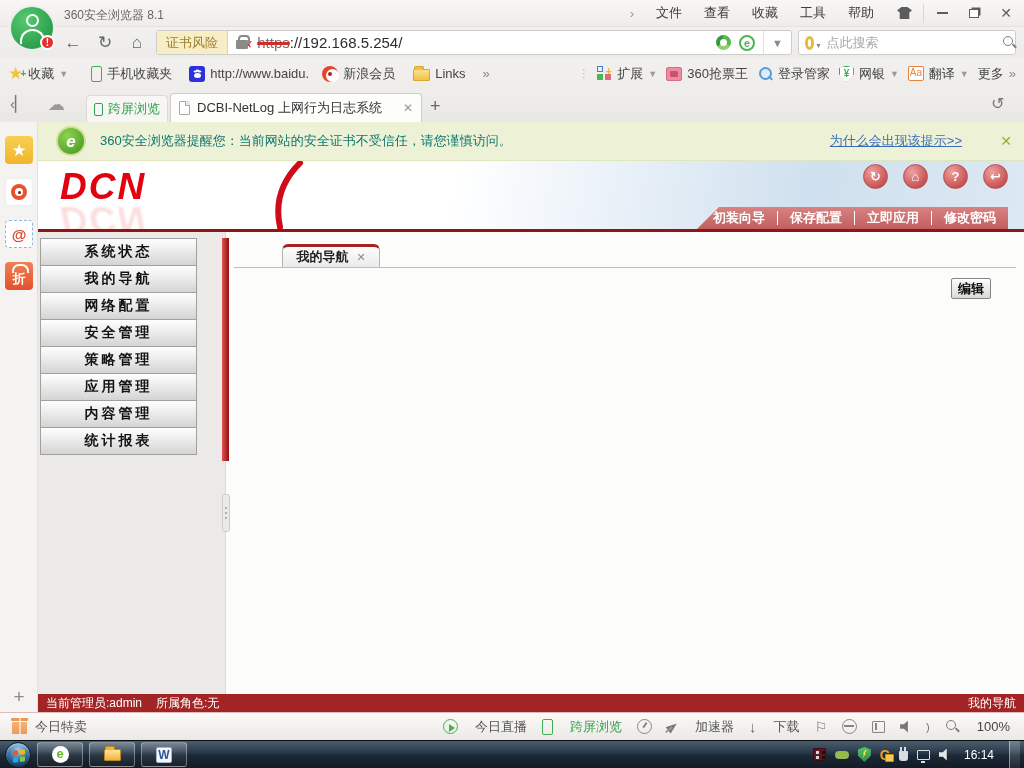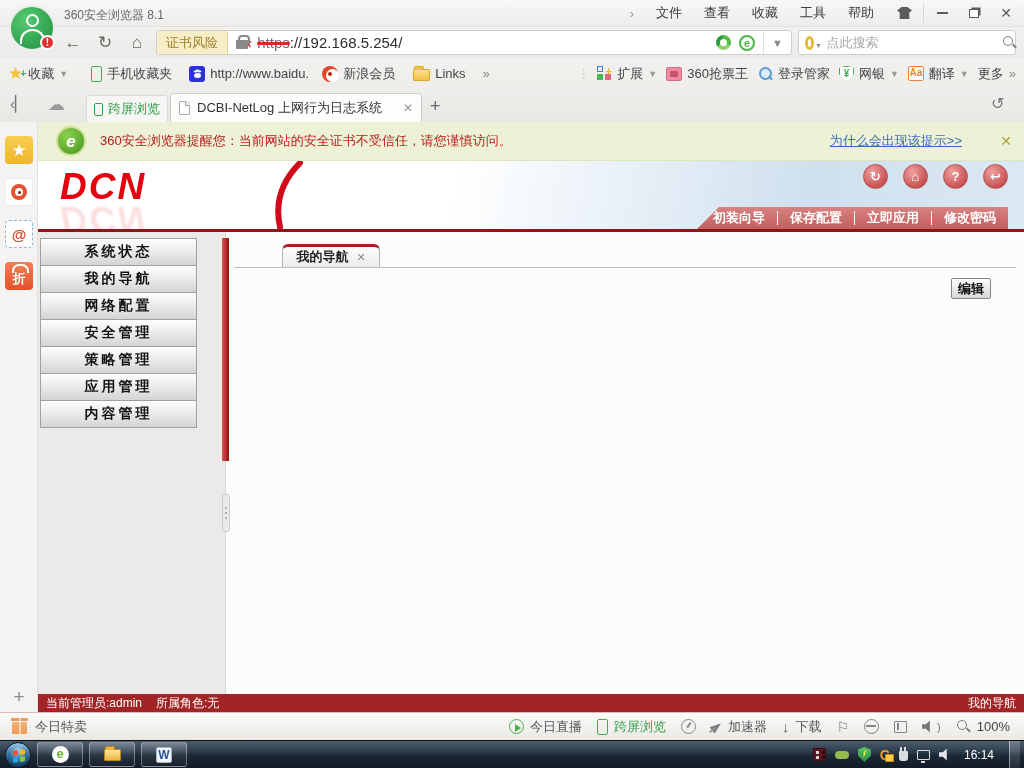--- a/index.html
+++ b/index.html
@@ -81,21 +81,21 @@
   .ic-ext .e2{left:0;top:8px;background:#49b858}
   .ic-ext .e3{left:8px;top:8px;background:#e0697f}
   .ic-ext .e4{left:8px;top:-1px;color:#f0b429;font-size:11px;font-weight:bold;width:auto;height:auto}
   .ic-ticket{width:16px;height:14px;background:#ef8aa0;border-radius:2px;border:1px solid #d96c85;position:relative}
   .ic-ticket:after{content:"";position:absolute;left:3px;top:3px;right:3px;bottom:3px;background:#c9536e;border-radius:1px}
   .ic-bluemag{position:relative;width:16px;height:16px}
   .ic-bluemag:before{content:"";position:absolute;left:2px;top:1px;width:9px;height:9px;border:2px solid #5b9bd5;border-radius:50%;background:#dcecf8}
   .ic-bluemag:after{content:"";position:absolute;left:11px;top:11px;width:5px;height:2px;background:#5b9bd5;transform:rotate(45deg)}
   .ic-shield{width:15px;height:16px;background:#fff;border:1.5px solid #3fae53;color:#3fae53;font-size:10px;font-weight:bold;
              text-align:center;line-height:14px;clip-path:polygon(50% 0,100% 15%,100% 55%,50% 100%,0 55%,0 15%);border-radius:2px}
-  .ic-trans{width:16px;height:15px;border:1.5px solid #e8823c;border-radius:2px;color:#e8823c;font-size:10px;font-weight:bold;text-align:center;line-height:12px;background:#fff}
+  .ic-trans{width:16px;height:15px;border:1.5px solid #e8823c;border-radius:2px;color:#e8823c;font-size:10px;font-weight:normal;text-align:center;line-height:12px;background:#fff}
 
   
   #tabbar{left:0;top:89px;width:1024px;height:33px;background:linear-gradient(#efeeec,#e9e7e4)}
   .tb-collapse{left:10px;top:6px;color:#777;font-size:15px}
   .tb-cloud{left:48px;top:5px;color:#999;font-size:17px}
   #tab1{left:86px;top:6px;width:82px;height:27px;background:#f7f6f4;border:1px solid #dcdad6;border-bottom:none;border-radius:4px 4px 0 0;
         display:flex;align-items:center;justify-content:center;gap:5px;color:#2fa24a;font-size:13px}
   .tab1-phone{width:9px;height:13px;border:1.5px solid #2fa24a;border-radius:2px}
   #tab2{left:170px;top:4px;width:252px;height:29px;background:#fdfdfc;border:1px solid #d0ceca;border-bottom:none;border-radius:4px 4px 0 0;
         display:flex;align-items:center;gap:7px;padding:0 8px;font-size:13px;color:#333}
@@ -118,21 +118,21 @@
   #ss-zhe{top:140px;background:linear-gradient(#f08054,#e4512c);color:#fff;font-size:13px;font-weight:bold;position:relative}
   #ss-zhe:before{content:"";position:absolute;left:7px;top:2px;width:13px;height:7px;border:2px solid #fff;border-bottom:none;border-radius:7px 7px 0 0}
   #ss-zhe span{margin-top:5px}
   #ss-add{top:564px;left:0;width:38px;text-align:center;color:#8c8c8c;font-size:19px}
 
   
   #warnbar{left:38px;top:122px;width:986px;height:39px;background:#edf2d6;border-bottom:1px solid #dfe5bd;display:flex;align-items:center}
   .ic-360logo{width:30px;height:30px;border-radius:50%;margin:0 14px 0 18px;
               background:radial-gradient(circle at 35% 30%,#8ed150,#55a42a 75%);border:2px solid #cfe09a;
               color:#fff;font-weight:bold;font-style:italic;font-size:17px;text-align:center;line-height:27px}
-  #warn-text{color:#b91c1c;font-size:13px}
+  #warn-text{color:#0f766e;font-size:13px}
   #warn-link{position:absolute;right:62px;color:#3a6db8;font-size:13px;text-decoration:underline}
   #warn-close{position:absolute;right:12px;color:#a8a23c;font-size:14px}
 
   
   #dcnheader{left:38px;top:161px;width:986px;height:71px;
              background:linear-gradient(100deg,#ffffff 0%,#ffffff 42%,#eef4fa 55%,#cfe0ee 78%,#dce9f3 100%)}
   #dcn-logo{position:absolute;left:22px;top:8px;color:#e3000f;font-size:37px;font-weight:900;font-style:italic;letter-spacing:2px;line-height:36px}
   #dcn-reflect{position:absolute;left:22px;top:40px;color:#e3000f;font-size:37px;font-weight:900;font-style:italic;letter-spacing:2px;line-height:36px;
                transform:scaleY(-1);opacity:.13;filter:blur(1px)}
   #dcn-slash{position:absolute;left:218px;top:0}
@@ -172,21 +172,21 @@
             display:flex;align-items:center;justify-content:space-between;padding:0 8px}
   #pgstatus .left{display:flex;gap:14px}
 
   
   #btoolbar{left:0;top:712px;width:1024px;height:28px;background:linear-gradient(#fbfaf9,#ebe9e6);border-top:1px solid #e0b9b9;
             display:flex;align-items:center;font-size:13px;color:#555}
   .ic-gift{position:relative;width:15px;height:12px;background:linear-gradient(#f3b27a,#eb9a55);border-radius:1px;margin:3px 8px 0 12px}
   .ic-gift:before{content:"";position:absolute;left:-1px;top:-4px;width:17px;height:3px;background:#eb9a55;border-radius:1px}
   .ic-gift:after{content:"";position:absolute;left:6.5px;top:-4px;width:2px;height:16px;background:#fff8}
   #btb-right{margin-left:auto;display:flex;align-items:center;gap:15px;padding-right:14px}
-  .btb-item{display:flex;align-items:center;gap:6px}
+  .btb-item{display:flex;align-items:center;gap:17px}
   .ic-play{width:15px;height:15px;border-radius:50%;border:1.5px solid #4cae4c;position:relative}
   .ic-play:after{content:"";position:absolute;left:5px;top:4px;border-left:6px solid #4cae4c;border-top:4px solid transparent;border-bottom:4px solid transparent}
   .green-txt{color:#3aa04d}
   .ic-gauge{width:15px;height:15px;border-radius:50%;border:1.5px solid #888;position:relative}
   .ic-gauge:after{content:"";position:absolute;left:6px;top:2px;width:1.5px;height:6px;background:#888;transform:rotate(35deg)}
   .ic-rocket{width:0;height:0;border-left:11px solid #777;border-top:4px solid transparent;border-bottom:4px solid transparent;transform:rotate(-38deg);position:relative}
   .ic-rocket:after{content:"";position:absolute;left:-14px;top:-1px;width:8px;height:1.5px;background:#999}
   .ic-down{font-size:15px;color:#666;font-weight:bold}
   .ic-flag{font-size:14px;color:#777}
   .ic-swirl{width:15px;height:15px;border-radius:50%;border:1.5px solid #858585;position:relative;overflow:hidden}
@@ -411,20 +411,21 @@
 
   <div id="pagebody" class="abs">
     <div id="sidebar">
       <div class="sb-btn">系统状态</div>
       <div class="sb-btn">我的导航</div>
       <div class="sb-btn">网络配置</div>
       <div class="sb-btn">安全管理</div>
       <div class="sb-btn">策略管理</div>
       <div class="sb-btn">应用管理</div>
       <div class="sb-btn">内容管理</div>
+      <div class="sb-btn">统计报表</div>
     </div>
     <div id="sb-strip"></div>
     <div id="sb-handle">
         <i></i>
         <i></i>
         <i></i>
       </div>
     <div id="content">
       <div id="ctab">
         <span>我的导航</span>

